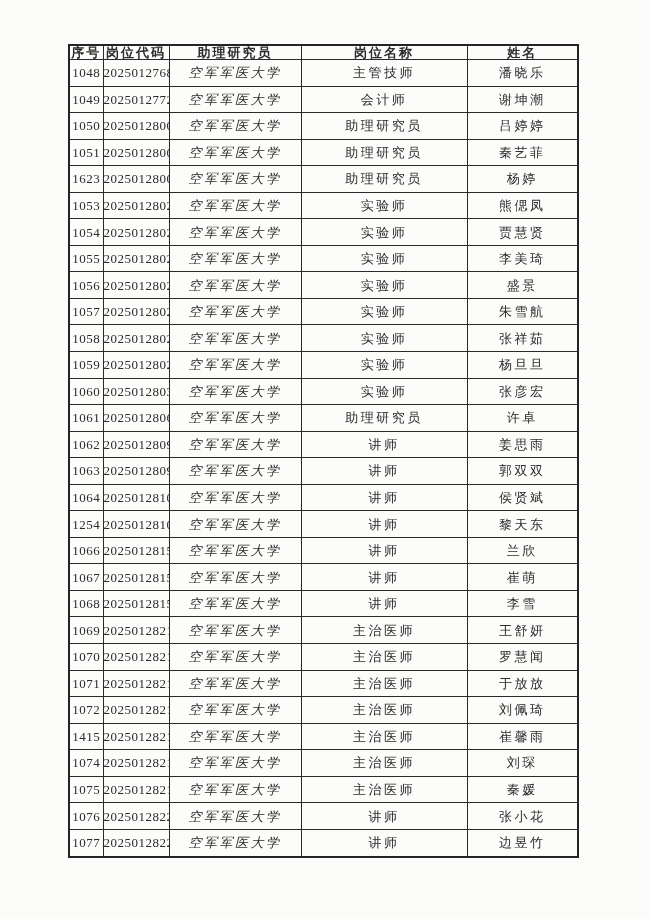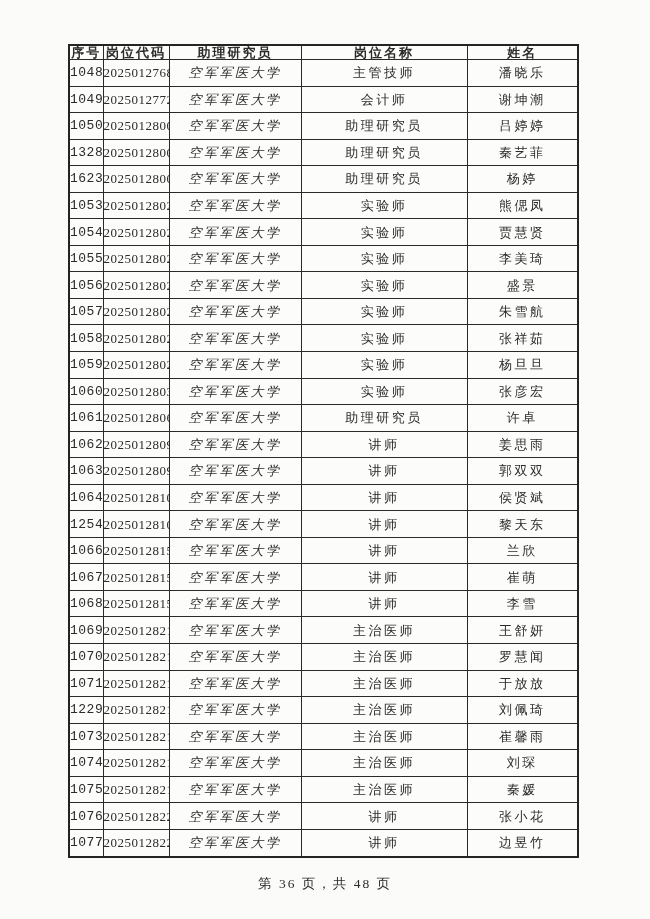--- a/index.html
+++ b/index.html
@@ -47,21 +47,21 @@
     font-weight: bold;
     letter-spacing: 2px;
   }
   
   col.col-serial   { width: 34px;  }
   col.col-code     { width: 66px;  }
   col.col-employer { width: 132px; }
   col.col-title    { width: 166px; }
   col.col-name     { width: 111px; }
   
-  td.c0 { letter-spacing: 0.5px; font-family: Liberation Mono, monospace; }       
+  td.c0 { letter-spacing: 0.5px; }       
   td.c1 { letter-spacing: 0.5px; }       
   td.c2 { letter-spacing: 2.5px; font-style: italic; }       
   td.c3 { letter-spacing: 2.5px; margin-left: 40px; }       
   td.c4 { letter-spacing: 2.5px; }       
   .footer {
     position: absolute;
     left: 0;
     top: 875px;
     width: 650px;
     text-align: center;
@@ -108,21 +108,21 @@
           <td class="c4">谢坤潮</td>
         </tr>
         <tr>
           <td class="c0">1050</td>
           <td class="c1">2025012800</td>
           <td class="c2">空军军医大学</td>
           <td class="c3">助理研究员</td>
           <td class="c4">吕婷婷</td>
         </tr>
         <tr>
-          <td class="c0">1328</td>
+          <td class="c0">1051</td>
           <td class="c1">2025012800</td>
           <td class="c2">空军军医大学</td>
           <td class="c3">助理研究员</td>
           <td class="c4">秦艺菲</td>
         </tr>
         <tr>
           <td class="c0">1623</td>
           <td class="c1">2025012800</td>
           <td class="c2">空军军医大学</td>
           <td class="c3">助理研究员</td>
@@ -255,28 +255,28 @@
           <td class="c4">罗慧闻</td>
         </tr>
         <tr>
           <td class="c0">1071</td>
           <td class="c1">2025012821</td>
           <td class="c2">空军军医大学</td>
           <td class="c3">主治医师</td>
           <td class="c4">于放放</td>
         </tr>
         <tr>
-          <td class="c0">1229</td>
+          <td class="c0">1072</td>
           <td class="c1">2025012821</td>
           <td class="c2">空军军医大学</td>
           <td class="c3">主治医师</td>
           <td class="c4">刘佩琦</td>
         </tr>
         <tr>
-          <td class="c0">1073</td>
+          <td class="c0">1415</td>
           <td class="c1">2025012821</td>
           <td class="c2">空军军医大学</td>
           <td class="c3">主治医师</td>
           <td class="c4">崔馨雨</td>
         </tr>
         <tr>
           <td class="c0">1074</td>
           <td class="c1">2025012821</td>
           <td class="c2">空军军医大学</td>
           <td class="c3">主治医师</td>
@@ -299,15 +299,14 @@
         <tr>
           <td class="c0">1077</td>
           <td class="c1">2025012822</td>
           <td class="c2">空军军医大学</td>
           <td class="c3">讲师</td>
           <td class="c4">边昱竹</td>
         </tr>
       </tbody>
   </table>
 
-  <div class="footer">第 36 页，共 48 页</div>
 
 </div>
 
 </body></html>

